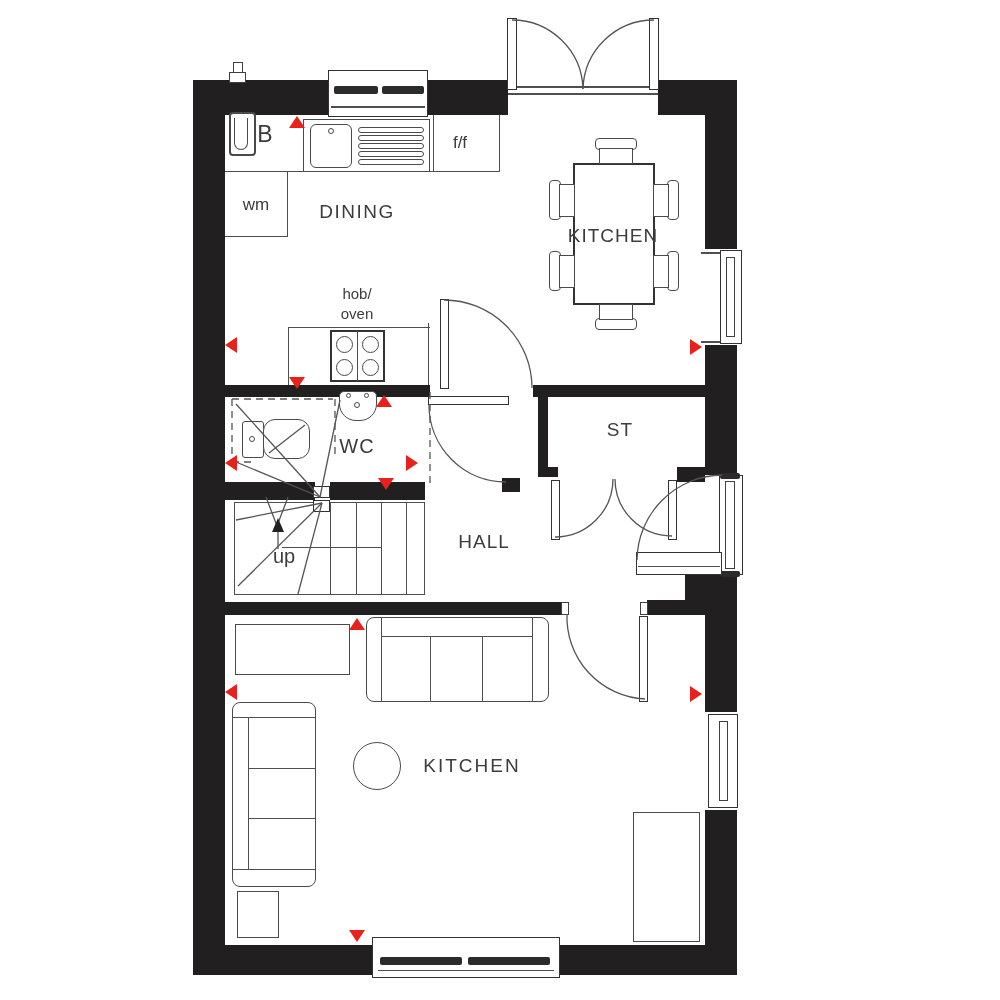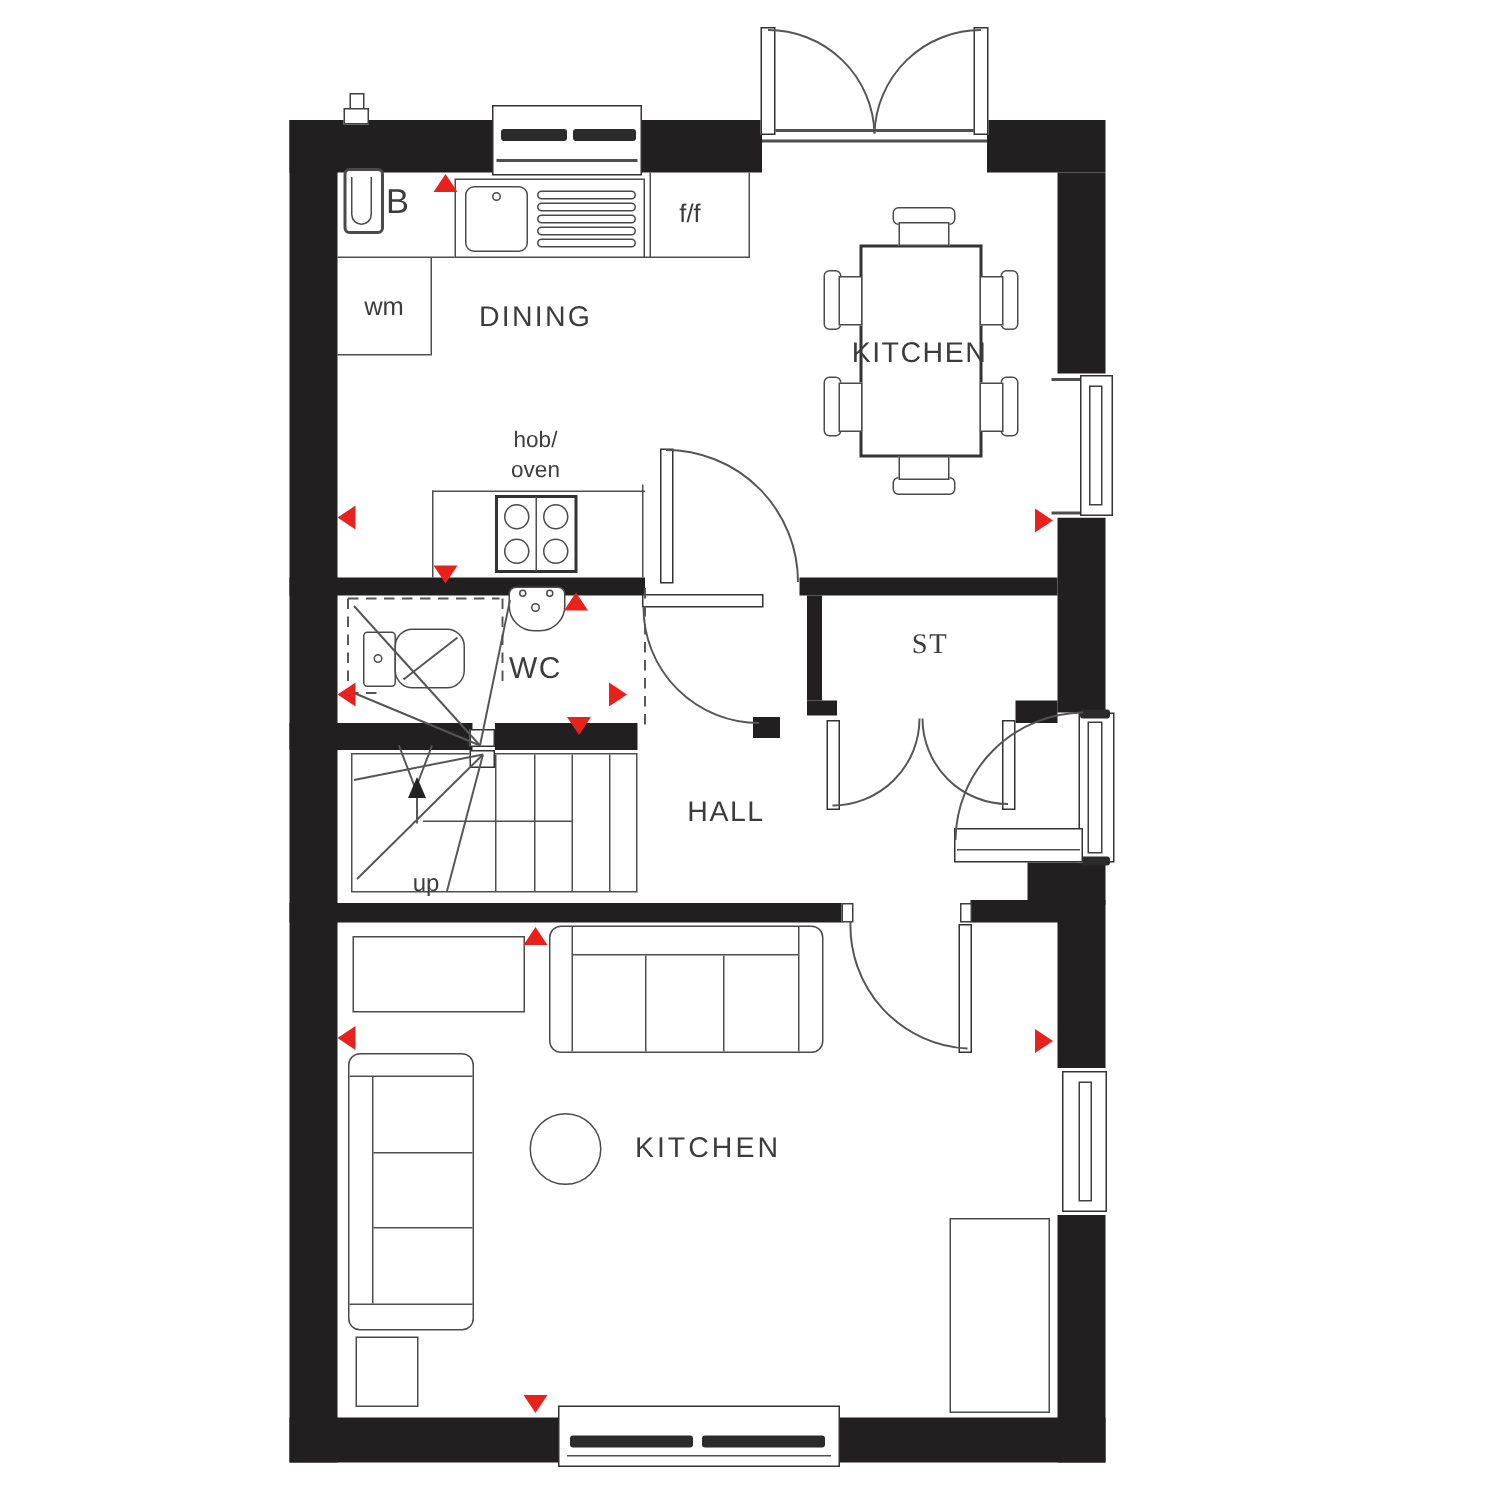--- a/index.html
+++ b/index.html
@@ -207,29 +207,29 @@
     <path d="M 266,497 L 277,526 L 288,497"></path>
 
     <line x1="278" y1="549" x2="278" y2="531" stroke="#222" stroke-width="1.6"></line>
     <polygon points="278,518 272,532 284,532" fill="#222" stroke="none"></polygon>
   </svg>
 
   <span class="lbl" style="left:357px;top:212px;letter-spacing:1.5px;">DINING</span>
   <span class="lbl" style="left:613px;top:236px;">KITCHEN</span>
   <span class="lbl" style="left:357px;top:446px;font-size:20px;">WC</span>
   <span class="lbl" style="left:484px;top:542px;">HALL</span>
-  <span class="lbl" style="left:620px;top:430px;font-family:Liberation Serif, serif;">ST</span>
+  <span class="lbl" style="left:620px;top:430px;">ST</span>
   <span class="lbl" style="left:472px;top:766px;letter-spacing:2px;">KITCHEN</span>
 
   <span class="lbl" style="left:265px;top:134px;font-size:23px;letter-spacing:0;">B</span>
   <span class="lbl" style="left:460px;top:143px;font-size:17px;letter-spacing:0;">f/f</span>
   <span class="lbl" style="left:256px;top:205px;font-size:17px;letter-spacing:0;">wm</span>
   <span class="lbl" style="left:357px;top:304px;font-size:15px;letter-spacing:0;">hob/
 oven</span>
-  <span class="lbl" style="left:284px;top:590px;font-size:16px;letter-spacing:0;">up</span>
+  <span class="lbl" style="left:284px;top:556px;font-size:20px;letter-spacing:0;">up</span>
 
   <div class="marker up" style="left:289px;top:116px;"></div>
   <div class="marker left" style="left:225px;top:337px;"></div>
   <div class="marker down" style="left:289px;top:377px;"></div>
   <div class="marker right" style="left:690px;top:339px;"></div>
   <div class="marker up" style="left:376px;top:395px;"></div>
   <div class="marker left" style="left:225px;top:455px;"></div>
   <div class="marker right" style="left:406px;top:455px;"></div>
   <div class="marker down" style="left:378px;top:478px;"></div>
   <div class="marker up" style="left:349px;top:618px;"></div>

